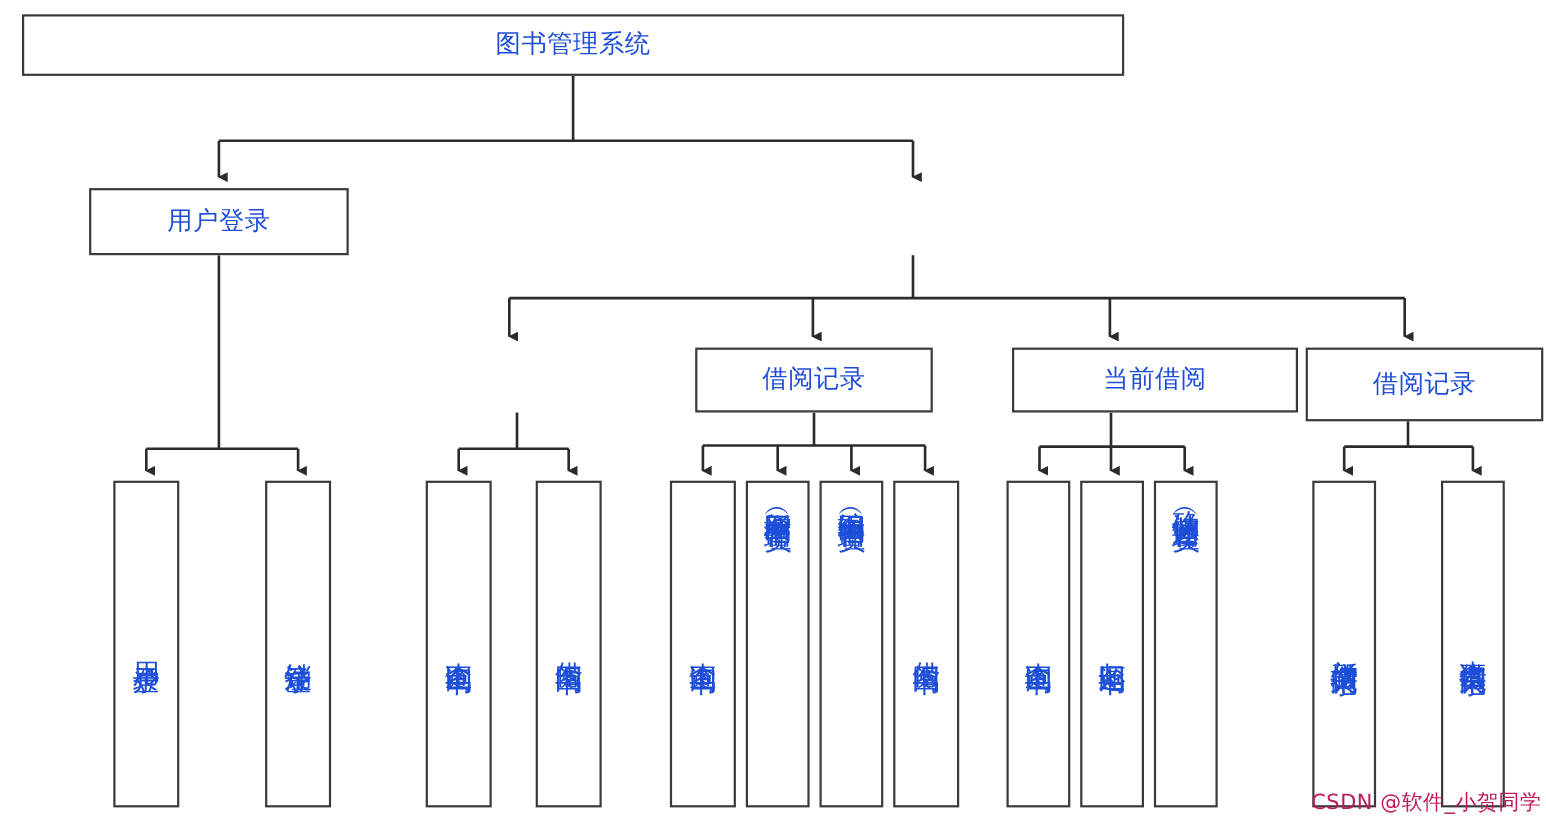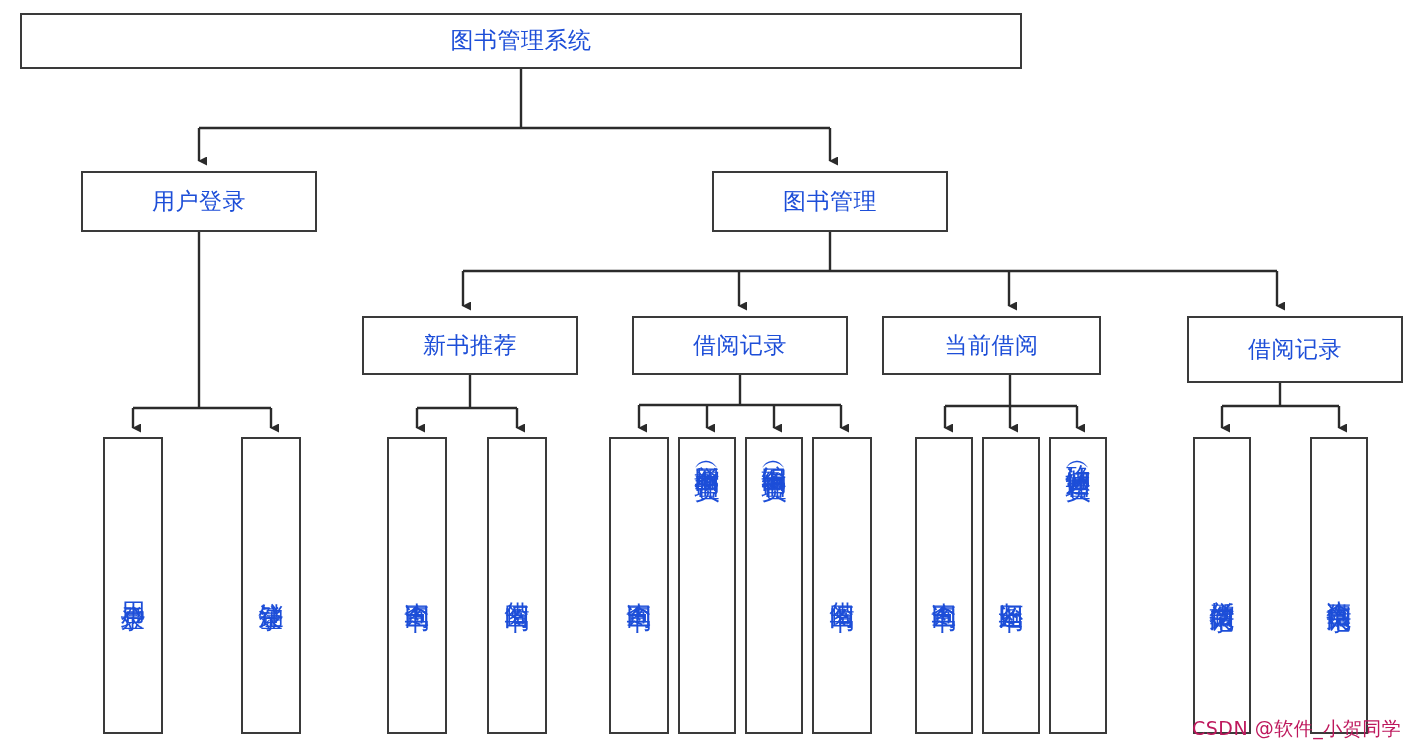--- a/index.html
+++ b/index.html
@@ -126,31 +126,25 @@
     </g>
   </svg>
 
   <div class="node horizontal" style="left:20px; top:13px; width:1002px; height:56px;">
     <span class="node-label">图书管理系统</span>
   </div>
 
   <div class="node horizontal" style="left:81px; top:171px; width:236px; height:61px;">
     <span class="node-label">用户登录</span>
   </div>
-  <div class="node horizontal" style="left:712px; top:171px; width:236px; height:61px;">
-    <span class="node-label">图书管理</span>
-  </div>
 
-  <div class="node horizontal" style="left:362px; top:316px; width:216px; height:59px;">
-    <span class="node-label">新书推荐</span>
-  </div>
   <div class="node horizontal" style="left:632px; top:316px; width:216px; height:59px;">
     <span class="node-label">借阅记录</span>
   </div>
-  <div class="node horizontal" style="left:882px; top:316px; width:219px; height:59px;">
+  <div class="node horizontal" style="left:920px; top:316px; width:260px; height:59px;">
     <span class="node-label">当前借阅</span>
   </div>
   <div class="node horizontal" style="left:1187px; top:316px; width:216px; height:67px;">
     <span class="node-label">借阅记录</span>
   </div>
 
   <div class="node vertical tall-text" style="left:103px; top:437px; width:60px; height:297px;">
     <span class="node-label">用户登录</span>
   </div>
   <div class="node vertical tall-text" style="left:241px; top:437px; width:60px; height:297px;">

